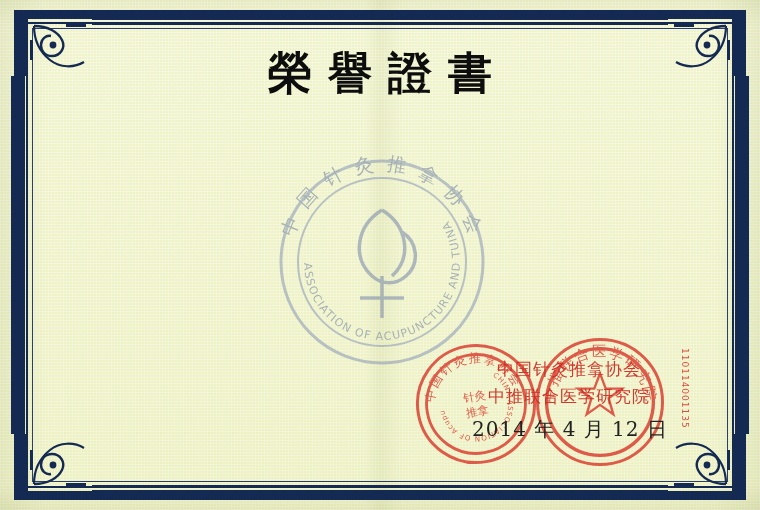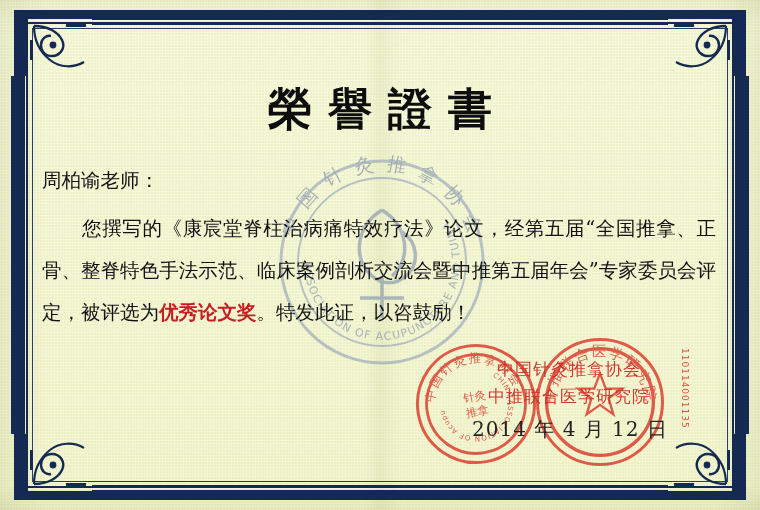--- a/index.html
+++ b/index.html
@@ -69,21 +69,20 @@
   #title {
     position: absolute;
     top: 44px; left: 0; right: 0;
     text-align: center;
     font-size: 44px;
     letter-spacing: 16px;
     text-indent: 16px;
     font-weight: bold;
     color: #0d0d0d;
     font-family: Liberation Mono, monospace;
-    margin-top: 36px;
   }
 
   
   #watermark {
     position: absolute;
     left: 268px; top: 148px;
     width: 228px; height: 228px;
     border-radius: 50%;
     opacity: 0.50;
     pointer-events: none;
@@ -255,24 +254,20 @@
       </text>
       <g fill="none" stroke="#6b7da8" stroke-width="3.5">
         <path d="M114 62 C88 78 84 110 104 128 C114 137 128 137 138 128 C152 116 150 94 134 84"></path>
         <path d="M114 62 C140 78 144 110 124 128"></path>
         <path d="M114 128 L114 170"></path>
         <path d="M92 150 L136 150"></path>
       </g>
     </svg>
   </div>
 
-  <div id="body-text">
-    <p id="salutation">周柏谕老师：</p>
-    <p class="para indent"><span>您撰写的《康宸堂脊柱治病痛特效疗法》论文，经第五届“全国推拿、正骨、整脊特色手法示范、临床案例剖析交流会暨中推第五届年会”专家委员会评定，被评选为</span><span class="award">优秀论文奖</span><span>。特发此证，以咨鼓励！</span></p>
-  </div>
 
   <div id="stamp-area">
 
     <div class="stamp-circle" id="stamp-left">
       <svg viewBox="0 0 120 120">
         <defs>
           <path id="lcn" d="M60,60 m-44,0 a44,44 0 1,1 88,0 a44,44 0 1,1 -88,0"></path>
           <path id="len" d="M60,60 m-34,0 a34,34 0 1,1 68,0 a34,34 0 1,1 -68,0"></path>
         </defs>
         <circle cx="60" cy="60" r="52" fill="none" stroke="#d93025" stroke-width="3"></circle>

